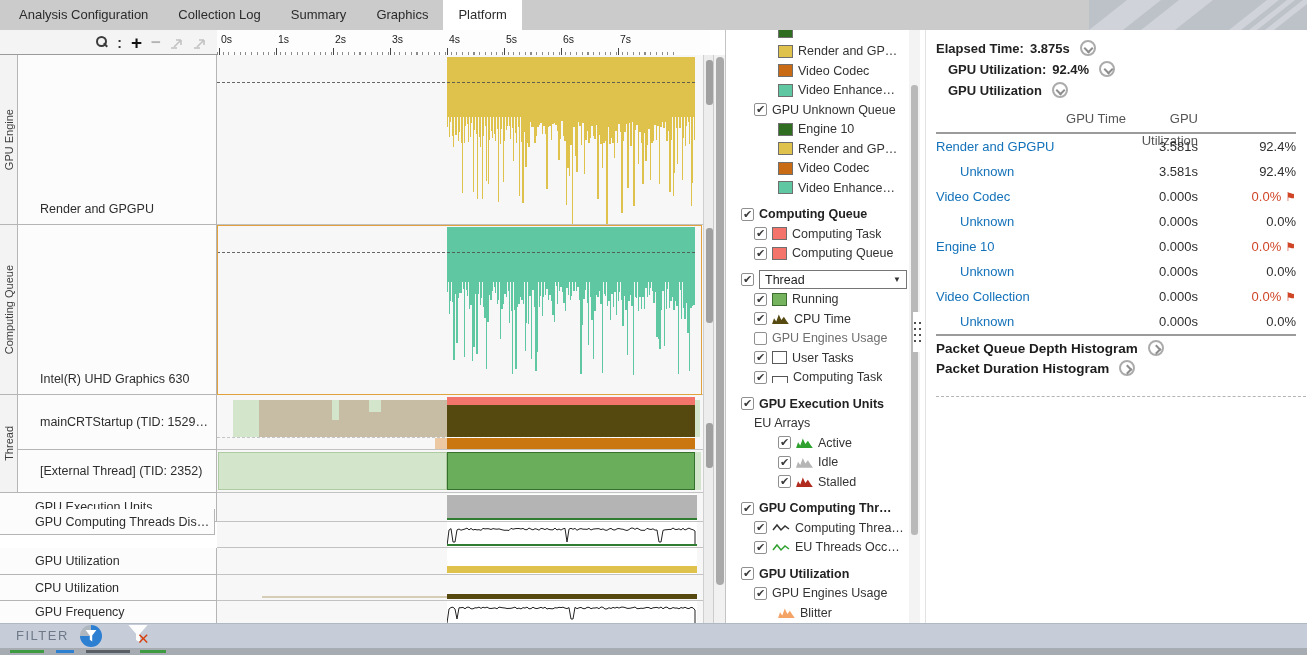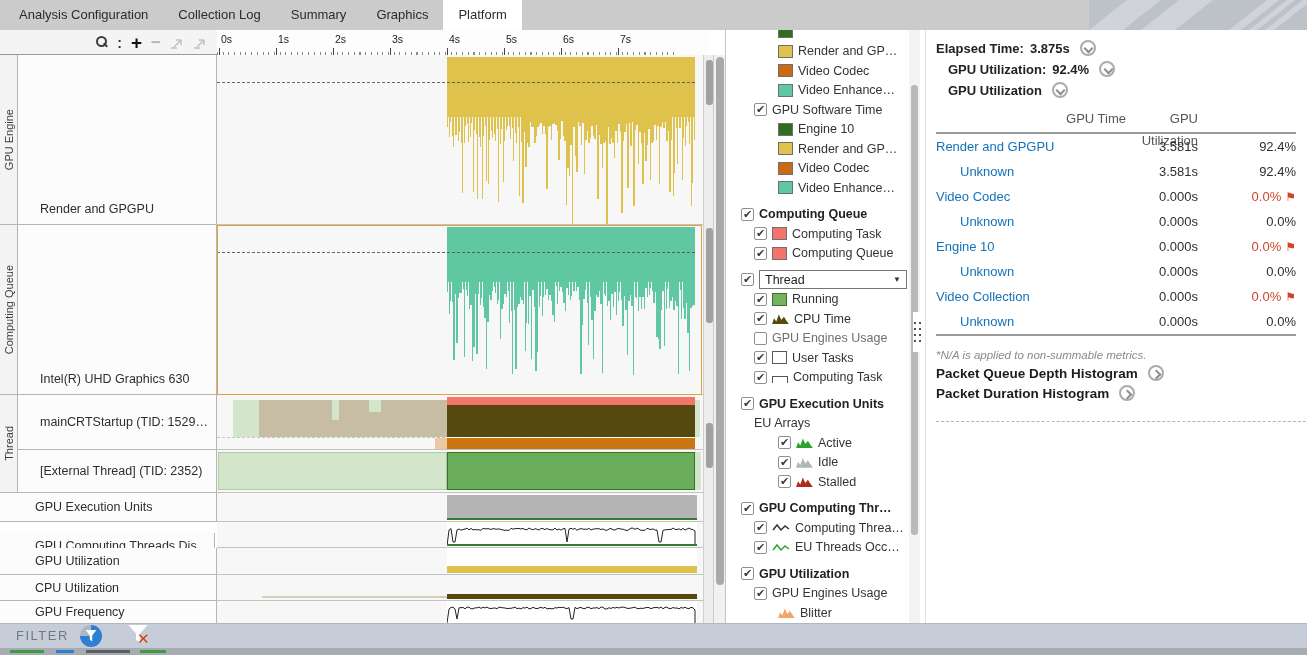--- a/index.html
+++ b/index.html
@@ -200,21 +200,21 @@
           </div>
         <div class="lbl center" style="left:18px;top:340px;width:199px;height:55px">
             <span>mainCRTStartup (TID: 1529…</span>
           </div>
         <div class="lbl center" style="left:18px;top:395px;width:199px;height:43px">
             <span>[External Thread] (TID: 2352)</span>
           </div>
         <div class="lbl metric" style="left:0;top:438px;width:217px;height:29px">
             <span>GPU Execution Units</span>
           </div>
-        <div class="lbl metric" style="left:0;top:478px;width:215px;height:26px">
+        <div class="lbl metric" style="left:0;top:454px;width:215px;height:26px">
             <span>GPU Computing Threads Dis…</span>
           </div>
         <div class="lbl metric" style="left:0;top:493px;width:217px;height:27px">
             <span>GPU Utilization</span>
           </div>
         <div class="lbl metric" style="left:0;top:546px;width:217px;height:22px;border-bottom:none">
             <span>GPU Frequency</span>
           </div>
         <div class="lbl metric" style="left:0;top:520px;width:217px;height:26px">
             <span>CPU Utilization</span>
@@ -640,21 +640,21 @@
           <div class="lg-row" style="padding-left: 52px;">
             <span class="sw" style="background: rgb(201, 106, 20);"></span>
             <span class="lg-label">Video Codec</span>
           </div>
           <div class="lg-row" style="padding-left: 52px;">
             <span class="sw" style="background: rgb(95, 200, 163);"></span>
             <span class="lg-label">Video Enhance…</span>
           </div>
           <div class="lg-row" style="padding-left: 28px;">
             <span class="cb">✔</span>
-            <span class="lg-label">GPU Software Time</span>
+            <span class="lg-label">GPU Unknown Queue</span>
           </div>
           <div class="lg-row" style="padding-left: 52px;">
             <span class="sw" style="background: rgb(47, 109, 32);"></span>
             <span class="lg-label">Engine 10</span>
           </div>
           <div class="lg-row" style="padding-left: 52px;">
             <span class="sw" style="background: rgb(223, 194, 76);"></span>
             <span class="lg-label">Render and GP…</span>
           </div>
           <div class="lg-row" style="padding-left: 52px;">
@@ -835,21 +835,20 @@
             <span class="tnum">0.000s</span>
             <span class="tnum alert">0.0%<span class="flagc">⚑</span></span>
           </div>
           <div class="trow">
             <span class="tname ind">Unknown</span>
             <span class="tnum">0.000s</span>
             <span class="tnum">0.0%</span>
           </div>
         </div>
 
-      <div class="footnote">*N/A is applied to non-summable metrics.</div>
 
       <div class="hlink">
         <span>Packet Queue Depth Histogram</span>
         <span class="chev right"></span>
       </div>
       <div class="hlink">
         <span>Packet Duration Histogram</span>
         <span class="chev right"></span>
       </div>
 

